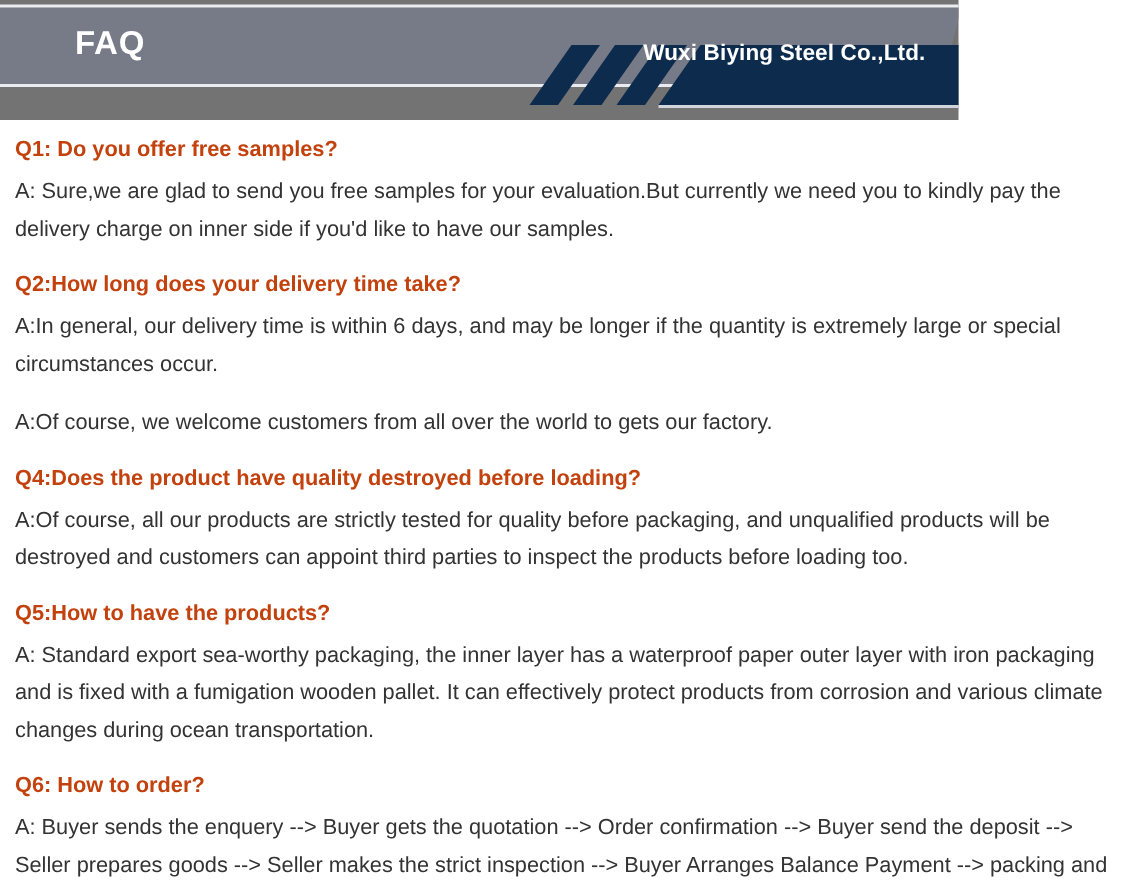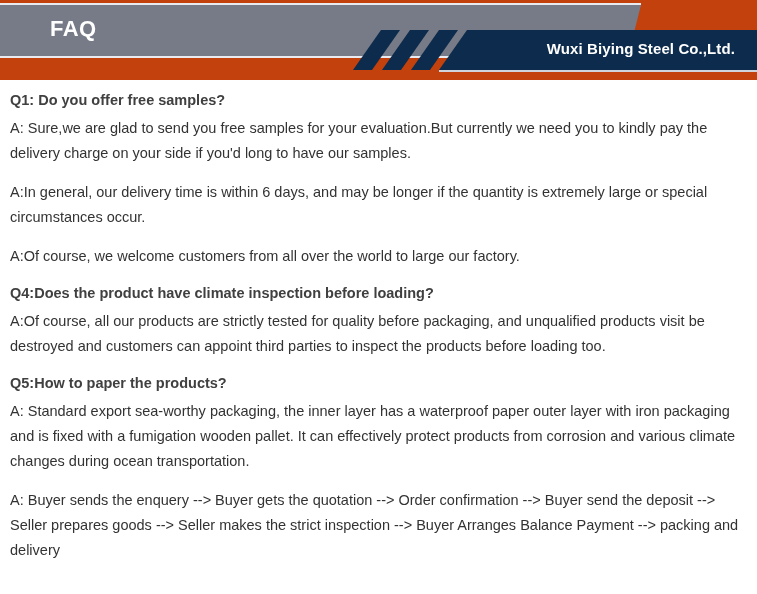--- a/index.html
+++ b/index.html
@@ -13,24 +13,24 @@
     width: 757px;
     height: 594px;
     overflow: hidden;
     font-family: "Liberation Sans", "DejaVu Sans", sans-serif;
     color: #333333;
   }
 
   
   .banner {
     position: relative;
-    width: 757px;
+    width: 639px;
     height: 80px;
     overflow: hidden;
-    background: #c2410c;
+    background: #737373;
   }
   .banner-svg {
     position: absolute;
     left: 0;
     top: 0;
     width: 757px;
     height: 80px;
     display: block;
   }
   .banner-title {
@@ -40,21 +40,21 @@
     font-size: 22px;
     font-weight: bold;
     color: #ffffff;
     letter-spacing: 0.5px;
     line-height: 26px;
     white-space: nowrap;
   }
   .banner-company {
     position: absolute;
     right: 22px;
-    top: 39px;
+    top: 26px;
     font-size: 15px;
     font-weight: bold;
     color: #ffffff;
     letter-spacing: 0.1px;
     line-height: 20px;
     white-space: nowrap;
     text-align: left;
   }
 
   
@@ -63,21 +63,21 @@
   }
   .faq-item {
     margin-bottom: 14px;
   }
   .faq-item:last-child {
     margin-bottom: 0;
   }
   .faq-q {
     font-size: 14.5px;
     font-weight: bold;
-    color: #404040;
+    color: #c2410c;
     line-height: 21px;
     margin: 0 0 5px 0;
   }
   .faq-a {
     font-size: 14.5px;
     font-weight: normal;
     color: #333333;
     line-height: 25px;
     margin: 0;
     max-width: 735px;
@@ -106,38 +106,40 @@
 
   <div class="banner-title">FAQ</div>
 
   <div class="banner-company">Wuxi Biying Steel Co.,Ltd.</div>
 </div>
 
 <div class="faq-body">
 
   <div class="faq-item">
     <p class="faq-q">Q1: Do you offer free samples?</p>
-    <p class="faq-a">A: Sure,we are glad to send you free samples for your evaluation.But currently we need you to kindly pay the delivery charge on your side if you'd long to have our samples.</p>
+    <p class="faq-a">A: Sure,we are glad to send you free samples for your evaluation.But currently we need you to kindly pay the delivery charge on inner side if you'd like to have our samples.</p>
   </div>
 
   <div class="faq-item">
+    <p class="faq-q">Q2:How long does your delivery time take?</p>
     <p class="faq-a">A:In general, our delivery time is within 6 days, and may be longer if the quantity is extremely large or special circumstances occur.</p>
   </div>
 
   <div class="faq-item">
-    <p class="faq-a">A:Of course, we welcome customers from all over the world to large our factory.</p>
+    <p class="faq-a">A:Of course, we welcome customers from all over the world to gets our factory.</p>
   </div>
 
   <div class="faq-item">
-    <p class="faq-q">Q4:Does the product have climate inspection before loading?</p>
-    <p class="faq-a">A:Of course, all our products are strictly tested for quality before packaging, and unqualified products visit be destroyed and customers can appoint third parties to inspect the products before loading too.</p>
+    <p class="faq-q">Q4:Does the product have quality destroyed before loading?</p>
+    <p class="faq-a">A:Of course, all our products are strictly tested for quality before packaging, and unqualified products will be destroyed and customers can appoint third parties to inspect the products before loading too.</p>
   </div>
 
   <div class="faq-item">
-    <p class="faq-q">Q5:How to paper the products?</p>
+    <p class="faq-q">Q5:How to have the products?</p>
     <p class="faq-a">A: Standard export sea-worthy packaging, the inner layer has a waterproof paper outer layer with iron packaging and is fixed with a fumigation wooden pallet. It can effectively protect products from corrosion and various climate changes during ocean transportation.</p>
   </div>
 
   <div class="faq-item">
+    <p class="faq-q">Q6: How to order?</p>
     <p class="faq-a">A: Buyer sends the enquery --&gt; Buyer gets the quotation --&gt; Order confirmation --&gt; Buyer send the deposit --&gt; Seller prepares goods --&gt; Seller makes the strict inspection --&gt; Buyer Arranges Balance Payment --&gt; packing and delivery</p>
   </div>
 
 </div>
 
 </body></html>

